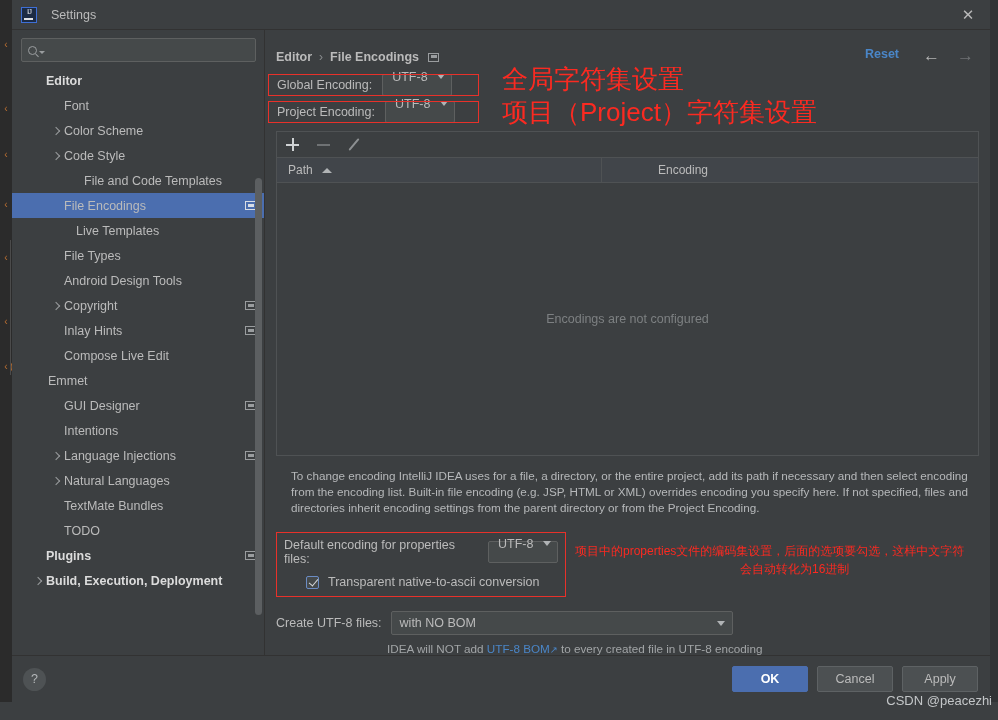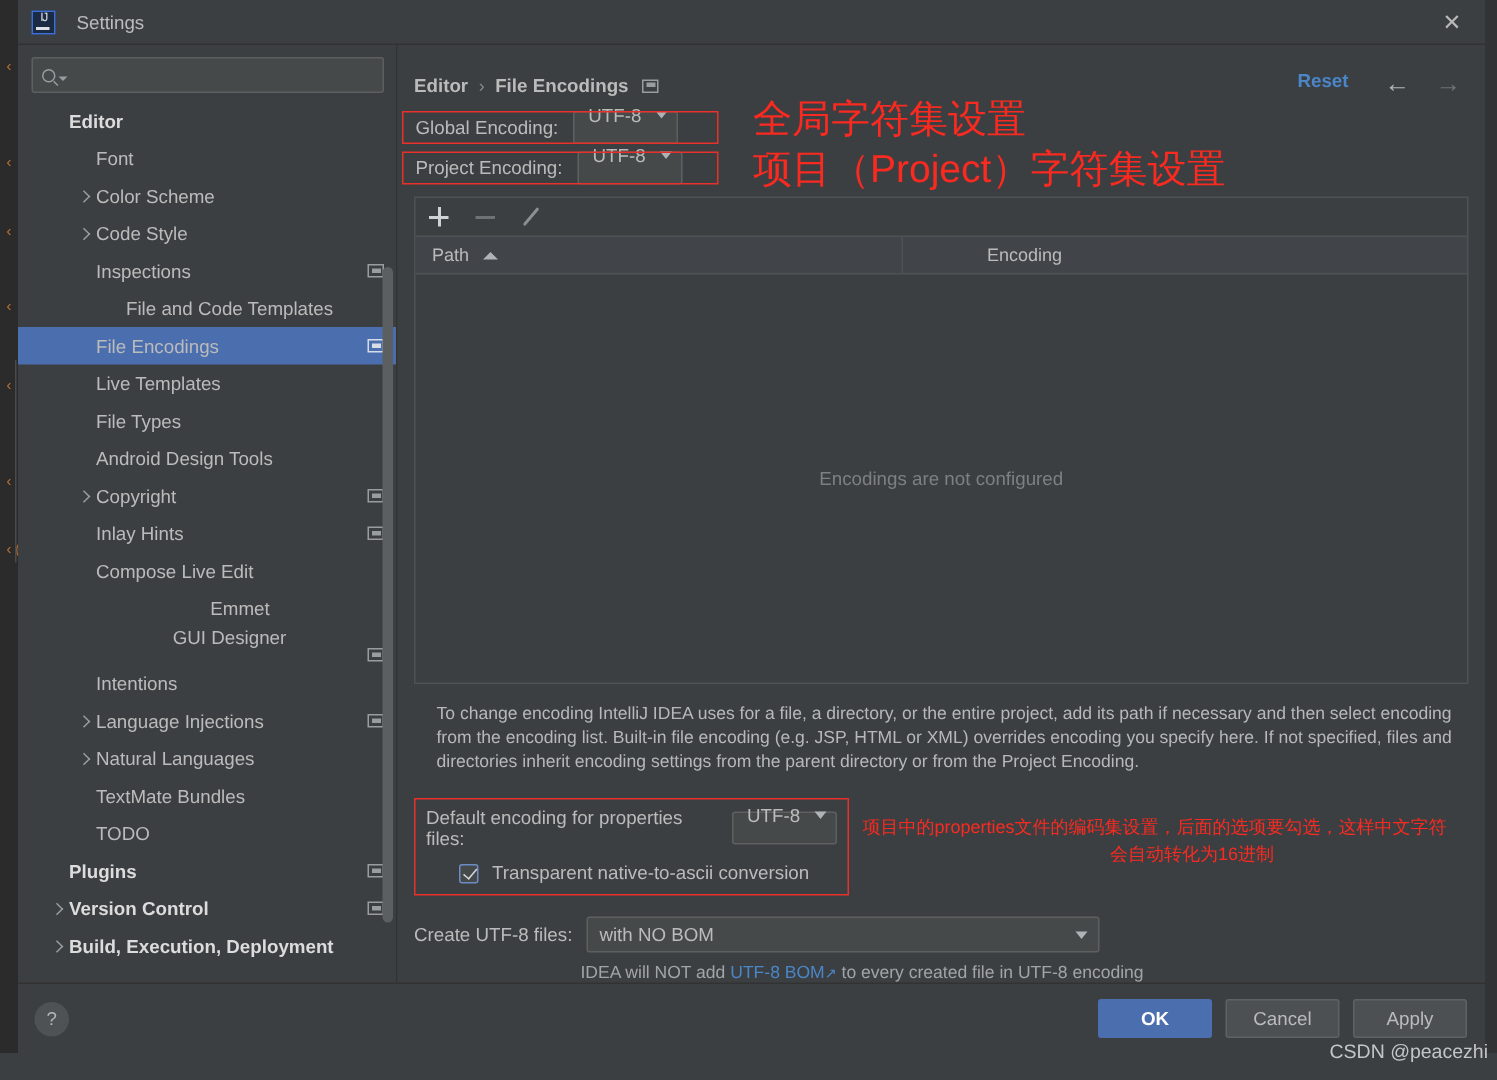--- a/index.html
+++ b/index.html
@@ -374,35 +374,30 @@
             <span class="tree-label">Font</span>
           </div>
           <div class="tree-row" style="padding-left: 38px;">
             <span class="twisty has"></span>
             <span class="tree-label">Color Scheme</span>
           </div>
           <div class="tree-row" style="padding-left: 38px;">
             <span class="twisty has"></span>
             <span class="tree-label">Code Style</span>
           </div>
-          <div class="tree-row" style="padding-left: 38px;">
-            <span class="twisty"></span>
-            <span class="tree-label">Inspections</span>
-            <span class="badge-icon"></span>
-          </div>
           <div class="tree-row" style="padding-left: 58px;">
             <span class="twisty"></span>
             <span class="tree-label">File and Code Templates</span>
           </div>
           <div class="tree-row sel" style="padding-left: 38px;">
             <span class="twisty"></span>
             <span class="tree-label">File Encodings</span>
             <span class="badge-icon"></span>
           </div>
-          <div class="tree-row" style="padding-left: 38px;">
+          <div class="tree-row" style="padding-left: 50px;">
             <span class="twisty"></span>
             <span class="tree-label">Live Templates</span>
           </div>
           <div class="tree-row" style="padding-left: 38px;">
             <span class="twisty"></span>
             <span class="tree-label">File Types</span>
           </div>
           <div class="tree-row" style="padding-left: 38px;">
             <span class="twisty"></span>
             <span class="tree-label">Android Design Tools</span>
@@ -414,25 +409,25 @@
           </div>
           <div class="tree-row" style="padding-left: 38px;">
             <span class="twisty"></span>
             <span class="tree-label">Inlay Hints</span>
             <span class="badge-icon"></span>
           </div>
           <div class="tree-row" style="padding-left: 38px;">
             <span class="twisty"></span>
             <span class="tree-label">Compose Live Edit</span>
           </div>
-          <div class="tree-row" style="padding-left: 38px; justify-content: center;">
+          <div class="tree-row" style="padding-left: 22px;">
             <span class="twisty"></span>
             <span class="tree-label">Emmet</span>
           </div>
-          <div class="tree-row" style="padding-left: 38px; flex-direction: column;">
+          <div class="tree-row" style="padding-left: 38px;">
             <span class="twisty"></span>
             <span class="tree-label">GUI Designer</span>
             <span class="badge-icon"></span>
           </div>
           <div class="tree-row" style="padding-left: 38px;">
             <span class="twisty"></span>
             <span class="tree-label">Intentions</span>
           </div>
           <div class="tree-row" style="padding-left: 38px;">
             <span class="twisty has"></span>
@@ -447,25 +442,20 @@
             <span class="twisty"></span>
             <span class="tree-label">TextMate Bundles</span>
           </div>
           <div class="tree-row" style="padding-left: 38px;">
             <span class="twisty"></span>
             <span class="tree-label">TODO</span>
           </div>
           <div class="tree-row bold" style="padding-left: 20px;">
             <span class="twisty"></span>
             <span class="tree-label">Plugins</span>
-            <span class="badge-icon"></span>
-          </div>
-          <div class="tree-row bold" style="padding-left: 20px;">
-            <span class="twisty has"></span>
-            <span class="tree-label">Version Control</span>
             <span class="badge-icon"></span>
           </div>
           <div class="tree-row bold" style="padding-left: 20px;">
             <span class="twisty has"></span>
             <span class="tree-label">Build, Execution, Deployment</span>
           </div>
         </div>
       <div id="tree-scroll" style="top:148px;height:437px;"></div>
     </div>
 

